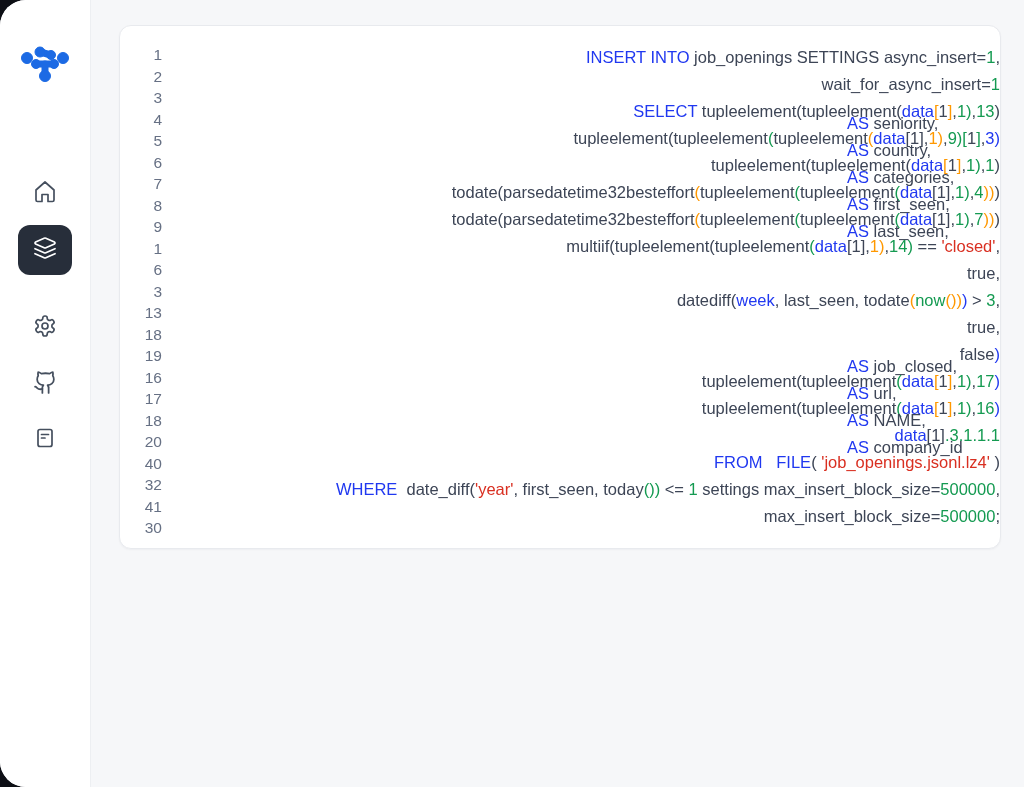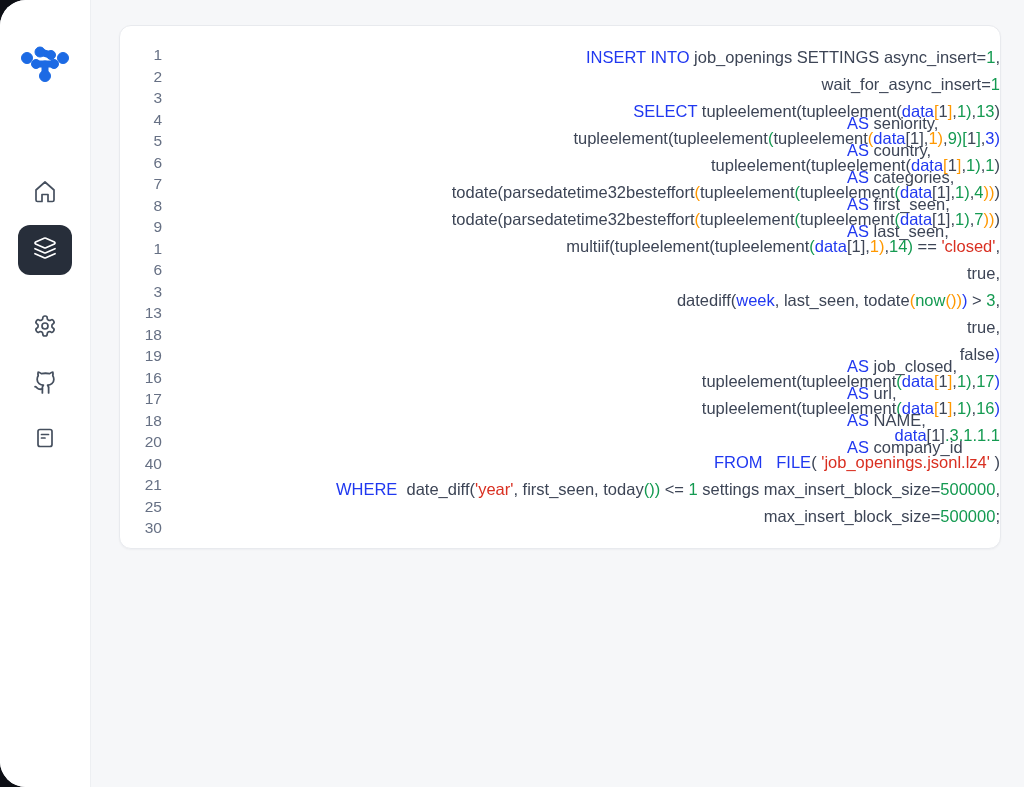--- a/index.html
+++ b/index.html
@@ -173,20 +173,20 @@
           <div class="ln">6</div>
           <div class="ln">3</div>
           <div class="ln">13</div>
           <div class="ln">18</div>
           <div class="ln">19</div>
           <div class="ln">16</div>
           <div class="ln">17</div>
           <div class="ln">18</div>
           <div class="ln">20</div>
           <div class="ln">40</div>
-          <div class="ln">21</div>
-          <div class="ln">25</div>
+          <div class="ln">32</div>
+          <div class="ln">41</div>
           <div class="ln">30</div>
         </div>
       <div class="code-lines"><div class="code-line"><span class="c-kw">INSERT INTO</span><span class="c-d"> job_openings SETTINGS async_insert=</span><span class="c-g">1</span><span class="c-d">,</span></div><div class="code-line"><span class="c-d">wait_for_async_insert=</span><span class="c-g">1</span></div><div class="code-line"><span class="c-kw">SELECT</span><span class="c-d"> tupleelement(tupleelement(</span><span class="c-b">data</span><span class="c-o">[</span><span class="c-d">1</span><span class="c-o">]</span><span class="c-d">,</span><span class="c-g">1)</span><span class="c-d">,</span><span class="c-g">13</span><span class="c-d">)</span><span class="as-label" style="left: 677px;"><span class="c-kw">AS</span><span class="c-d"> seniority,</span></span></div><div class="code-line"><span class="c-d">tupleelement(tupleelement</span><span class="c-g">(</span><span class="c-d">tupleelement</span><span class="c-o">(</span><span class="c-b">data</span><span class="c-d">[1],</span><span class="c-o">1)</span><span class="c-d">,</span><span class="c-g">9)[</span><span class="c-d">1</span><span class="c-g">]</span><span class="c-d">,</span><span class="c-b">3)</span><span class="as-label" style="left: 677px;"><span class="c-kw">AS</span><span class="c-d"> country,</span></span></div><div class="code-line"><span class="c-d">tupleelement(tupleelement(</span><span class="c-b">data</span><span class="c-o">[</span><span class="c-d">1</span><span class="c-o">]</span><span class="c-d">,</span><span class="c-g">1)</span><span class="c-d">,</span><span class="c-g">1</span><span class="c-d">)</span><span class="as-label" style="left: 677px;"><span class="c-kw">AS</span><span class="c-d"> categories,</span></span></div><div class="code-line"><span class="c-d">todate(parsedatetime32besteffort</span><span class="c-o">(</span><span class="c-d">tupleelement</span><span class="c-g">(</span><span class="c-d">tupleelement</span><span class="c-g">(</span><span class="c-b">data</span><span class="c-d">[1],</span><span class="c-g">1)</span><span class="c-d">,</span><span class="c-g">4</span><span class="c-o">))</span><span class="c-d">)</span><span class="as-label" style="left: 677px;"><span class="c-kw">AS</span><span class="c-d"> first_seen,</span></span></div><div class="code-line"><span class="c-d">todate(parsedatetime32besteffort</span><span class="c-o">(</span><span class="c-d">tupleelement</span><span class="c-g">(</span><span class="c-d">tupleelement</span><span class="c-g">(</span><span class="c-b">data</span><span class="c-d">[1],</span><span class="c-g">1)</span><span class="c-d">,</span><span class="c-g">7</span><span class="c-o">))</span><span class="c-d">)</span><span class="as-label" style="left: 677px;"><span class="c-kw">AS</span><span class="c-d"> last_seen,</span></span></div><div class="code-line"><span class="c-d">multiif(tupleelement(tupleelement</span><span class="c-g">(</span><span class="c-b">data</span><span class="c-d">[1],</span><span class="c-o">1)</span><span class="c-d">,</span><span class="c-g">14)</span><span class="c-d"> == </span><span class="c-r">'closed'</span><span class="c-d">,</span></div><div class="code-line" style="padding-left: 278px;"><span class="c-d">true,</span></div><div class="code-line" style="padding-left: 278px;"><span class="c-d">datediff(</span><span class="c-b">week</span><span class="c-d">, last_seen, todate</span><span class="c-o">(</span><span class="c-g">now</span><span class="c-o">()</span><span class="c-o">)</span><span class="c-b">)</span><span class="c-d"> &gt; </span><span class="c-g">3</span><span class="c-d">,</span></div><div class="code-line" style="padding-left: 278px;"><span class="c-d">true,</span></div><div class="code-line" style="padding-left: 278px;"><span class="c-d">false</span><span class="c-b">)</span><span class="as-label" style="left: 677px;"><span class="c-kw">AS</span><span class="c-d"> job_closed,</span></span></div><div class="code-line" style="padding-left: 38px;"><span class="c-d">tupleelement(tupleelement</span><span class="c-g">(</span><span class="c-b">data</span><span class="c-o">[</span><span class="c-d">1</span><span class="c-o">]</span><span class="c-d">,</span><span class="c-g">1)</span><span class="c-d">,</span><span class="c-g">17</span><span class="c-b">)</span><span class="as-label" style="left: 677px;"><span class="c-kw">AS</span><span class="c-d"> url,</span></span></div><div class="code-line" style="padding-left: 38px;"><span class="c-d">tupleelement(tupleelement</span><span class="c-g">(</span><span class="c-b">data</span><span class="c-o">[</span><span class="c-d">1</span><span class="c-o">]</span><span class="c-d">,</span><span class="c-g">1)</span><span class="c-d">,</span><span class="c-g">16</span><span class="c-b">)</span><span class="as-label" style="left: 677px;"><span class="c-kw">AS</span><span class="c-d"> NAME,</span></span></div><div class="code-line" style="padding-left: 38px;"><span class="c-b">data</span><span class="c-d">[1]</span><span class="c-g">.3.1.1.1</span><span class="as-label" style="left: 677px;"><span class="c-kw">AS</span><span class="c-d"> company_id</span></span></div><div class="code-line"><span class="c-kw">FROM</span><span class="c-d">   </span><span class="c-kw">FILE</span><span class="c-d">( </span><span class="c-r">'job_openings.jsonl.lz4'</span><span class="c-d"> )</span></div><div class="code-line"><span class="c-kw">WHERE</span><span class="c-d">  date_diff(</span><span class="c-r">'year'</span><span class="c-d">, first_seen, today</span><span class="c-g">())</span><span class="c-d"> &lt;= </span><span class="c-g">1</span><span class="c-d"> settings max_insert_block_size=</span><span class="c-g">500000</span><span class="c-d">,</span></div><div class="code-line" style="padding-left: 38px;"><span class="c-d">max_insert_block_size=</span><span class="c-g">500000</span><span class="c-d">;</span></div></div>
     </div>
   </div>
 </div>
 
 </body></html>

